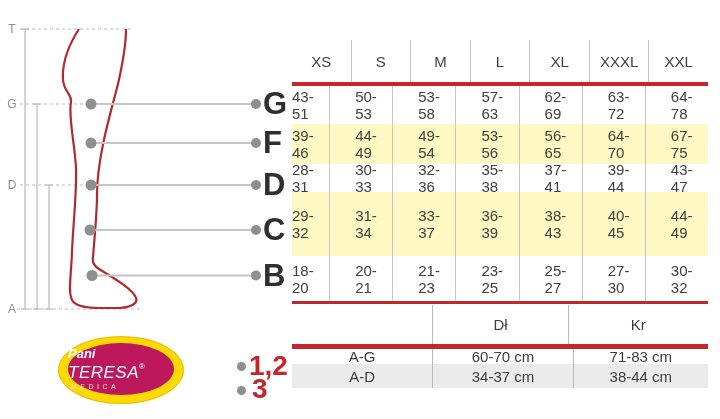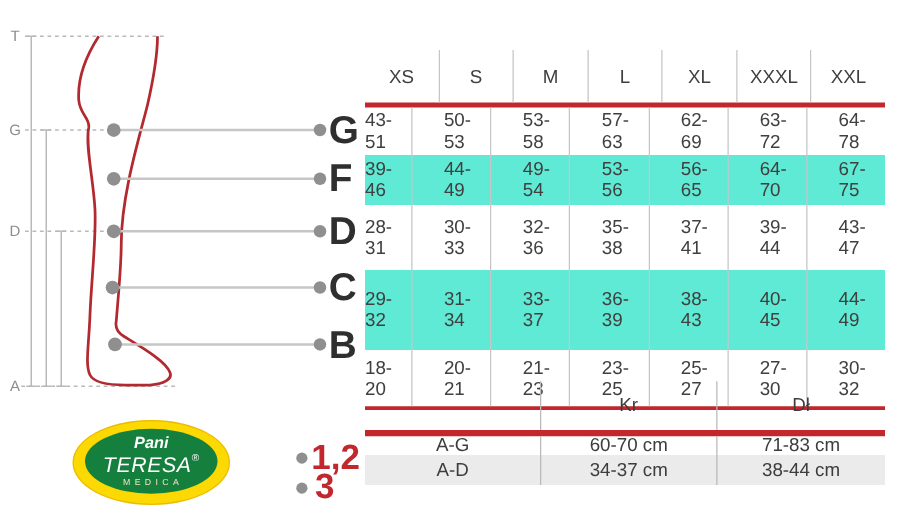--- a/index.html
+++ b/index.html
@@ -15,21 +15,21 @@
   }
   .rl{
     position:absolute;left:263px;width:34px;text-align:left;
     font-weight:bold;font-size:31px;color:#2f2f2f;
     display:flex;align-items:center;
   }
   
   .size-table{position:absolute;left:292px;top:40px;width:416px;}
   .st-header{display:flex;height:42px;}
   .st-row{display:flex;gap:25px;}
-  .st-row.alt{background:#5eead4;}
+  .st-row.alt{background:#fef9c3;}
   .st-cell{
     flex:1;display:flex;align-items:center;justify-content:center;
     font-size:15px;color:#404040;border-right:1px solid #c6c6c6;
   }
   .st-cell:last-child{border-right:none;}
   .st-cell.head{color:#404040;font-size:15px;}
   .red-line{background:#c1272d;}
   .r4{height:4px;}
   .r3{height:3px;}
   .r5{height:5px;}
@@ -53,22 +53,22 @@
   }
   
   .logo{position:absolute;left:58px;top:336px;width:126px;height:68px;}
   .logo-yellow{
     position:absolute;left:0;top:0;right:0;bottom:0;
     background:#fcd903;border-radius:50%;
     box-shadow:inset 0 0 0 1px rgba(214,150,0,.45);
   }
   .logo-red{
     position:absolute;left:10px;top:7px;right:10px;bottom:9px;
-    background:#15803d;border-radius:50%;
-    display:flex;flex-direction:column;align-items:center;justify-content:center;
+    background:#be185d;border-radius:50%;
+    display:flex;flex-direction:column;justify-content:center;
   }
   .logo-pani{
     color:#ffffff;font-style:italic;font-weight:bold;font-size:13px;line-height:13px;
   }
   .logo-teresa{
     color:#ffffff;font-style:italic;font-weight:normal;font-size:17px;line-height:18px;
     letter-spacing:.5px;position:relative;
   }
   .logo-teresa sup{font-size:8px;font-style:normal;position:relative;top:-2px;}
   .logo-medica{
@@ -161,21 +161,21 @@
     </div>
     <div class="st-row alt" style="height:40px">
       <div class="st-cell">39-46</div>
       <div class="st-cell">44-49</div>
       <div class="st-cell">49-54</div>
       <div class="st-cell">53-56</div>
       <div class="st-cell">56-65</div>
       <div class="st-cell">64-70</div>
       <div class="st-cell">67-75</div>
     </div>
-    <div class="st-row" style="height:52px">
+    <div class="st-row" style="height:28px">
       <div class="st-cell">28-31</div>
       <div class="st-cell">30-33</div>
       <div class="st-cell">32-36</div>
       <div class="st-cell">35-38</div>
       <div class="st-cell">37-41</div>
       <div class="st-cell">39-44</div>
       <div class="st-cell">43-47</div>
     </div>
     <div class="st-row alt" style="height:64px">
       <div class="st-cell">29-32</div>
@@ -194,22 +194,22 @@
       <div class="st-cell">25-27</div>
       <div class="st-cell">27-30</div>
       <div class="st-cell">30-32</div>
     </div>
     <div class="red-line r3"></div>
   </div>
 
   <div class="len-table">
     <div class="lt-row head" style="height:39px">
       <div class="lt-c c1"></div>
+      <div class="lt-c c3">Dł</div>
       <div class="lt-c c2">Kr</div>
-      <div class="lt-c c3">Dł</div>
     </div>
     <div class="red-line r5"></div>
     <div class="lt-row" style="height:15px">
       <div class="lt-c c1">A-G</div>
       <div class="lt-c c2">60-70 cm</div>
       <div class="lt-c c3">71-83 cm</div>
     </div>
     <div class="lt-row alt" style="height:24px">
       <div class="lt-c c1">A-D</div>
       <div class="lt-c c2">34-37 cm</div>

